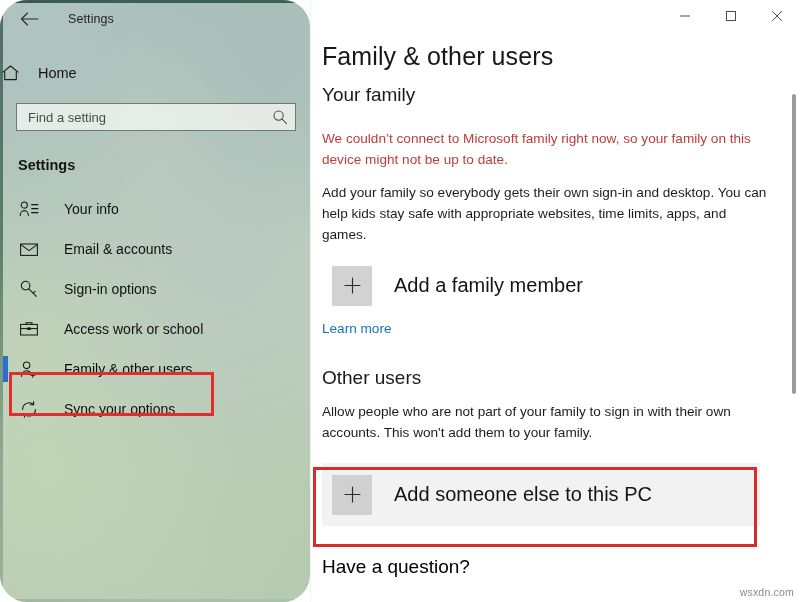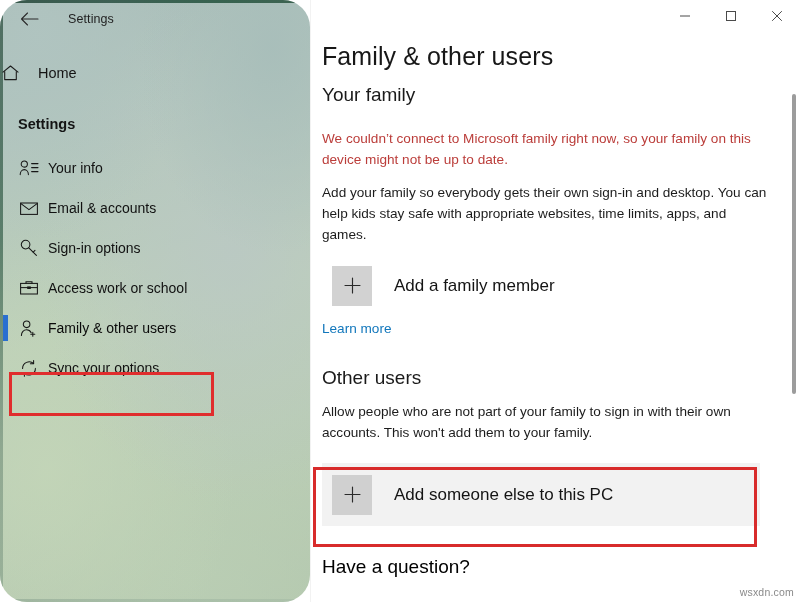--- a/index.html
+++ b/index.html
@@ -123,21 +123,21 @@
   }
 
   
   .nav-list { margin-top: 16px; position: relative; }
   .nav-item {
     position: relative;
     display: flex;
     align-items: center;
     height: 40px;
     padding-left: 18px;
-    gap: 8px;
+    gap: 24px;
   }
   .nav-item .n-icon {
     width: 22px; height: 22px;
     color: #171717;
     display: flex; align-items: center; justify-content: center;
     flex: 0 0 22px;
   }
   .nav-item .n-label {
     font-size: 14px;
     color: #111111;
@@ -235,21 +235,21 @@
   }
   .plus-tile {
     width: 40px; height: 40px;
     background: #d2d2d2;
     display: flex; align-items: center; justify-content: center;
     color: #2a2a2a;
     flex: 0 0 40px;
     margin-left: 10px;
   }
   .add-label {
-    font-size: 17px;
+    font-size: 20px;
     color: #141414;
     margin-left: 22px;
     text-align: right;
   }
 
   .link {
     display: inline-block;
     margin-top: 13px;
     font-size: 13.6px;
     color: #1277bc;
@@ -339,20 +339,29 @@
     <div class="home-row">
       <span class="home-icon">
         <svg width="19" height="18" viewBox="0 0 19 18" fill="none">
           <path d="M2 8.2L9.5 2L17 8.2" stroke="currentColor" stroke-width="1.1" stroke-linecap="round" stroke-linejoin="round"></path>
           <path d="M3.7 7.6V15.6H15.3V7.6" stroke="currentColor" stroke-width="1.1" stroke-linecap="round" stroke-linejoin="round"></path>
         </svg>
       </span>
       <span class="home-label">Home</span>
     </div>
 
+    <div class="search-wrap">
+      <input class="search-input" type="text" placeholder="Find a setting" style="">
+      <span class="search-icon">
+        <svg width="16" height="16" viewBox="0 0 16 16" fill="none">
+          <circle cx="6.6" cy="6.6" r="4.6" stroke="currentColor" stroke-width="1.05"></circle>
+          <path d="M10.1 10.1L14.6 14.6" stroke="currentColor" stroke-width="1.05" stroke-linecap="round"></path>
+        </svg>
+      </span>
+    </div>
 
     <div class="cat-heading">Settings</div>
 
     <div class="nav-list">
 
       <div class="nav-item">
         <span class="n-icon">
           <svg width="20" height="18" viewBox="0 0 20 18" fill="none">
             <circle cx="5.3" cy="5" r="3.1" stroke="currentColor" stroke-width="1.05"></circle>
             <path d="M1.2 15.6c0-3 1.9-5 4.1-5s4.1 2 4.1 5" stroke="currentColor" stroke-width="1.05" stroke-linecap="round"></path>

